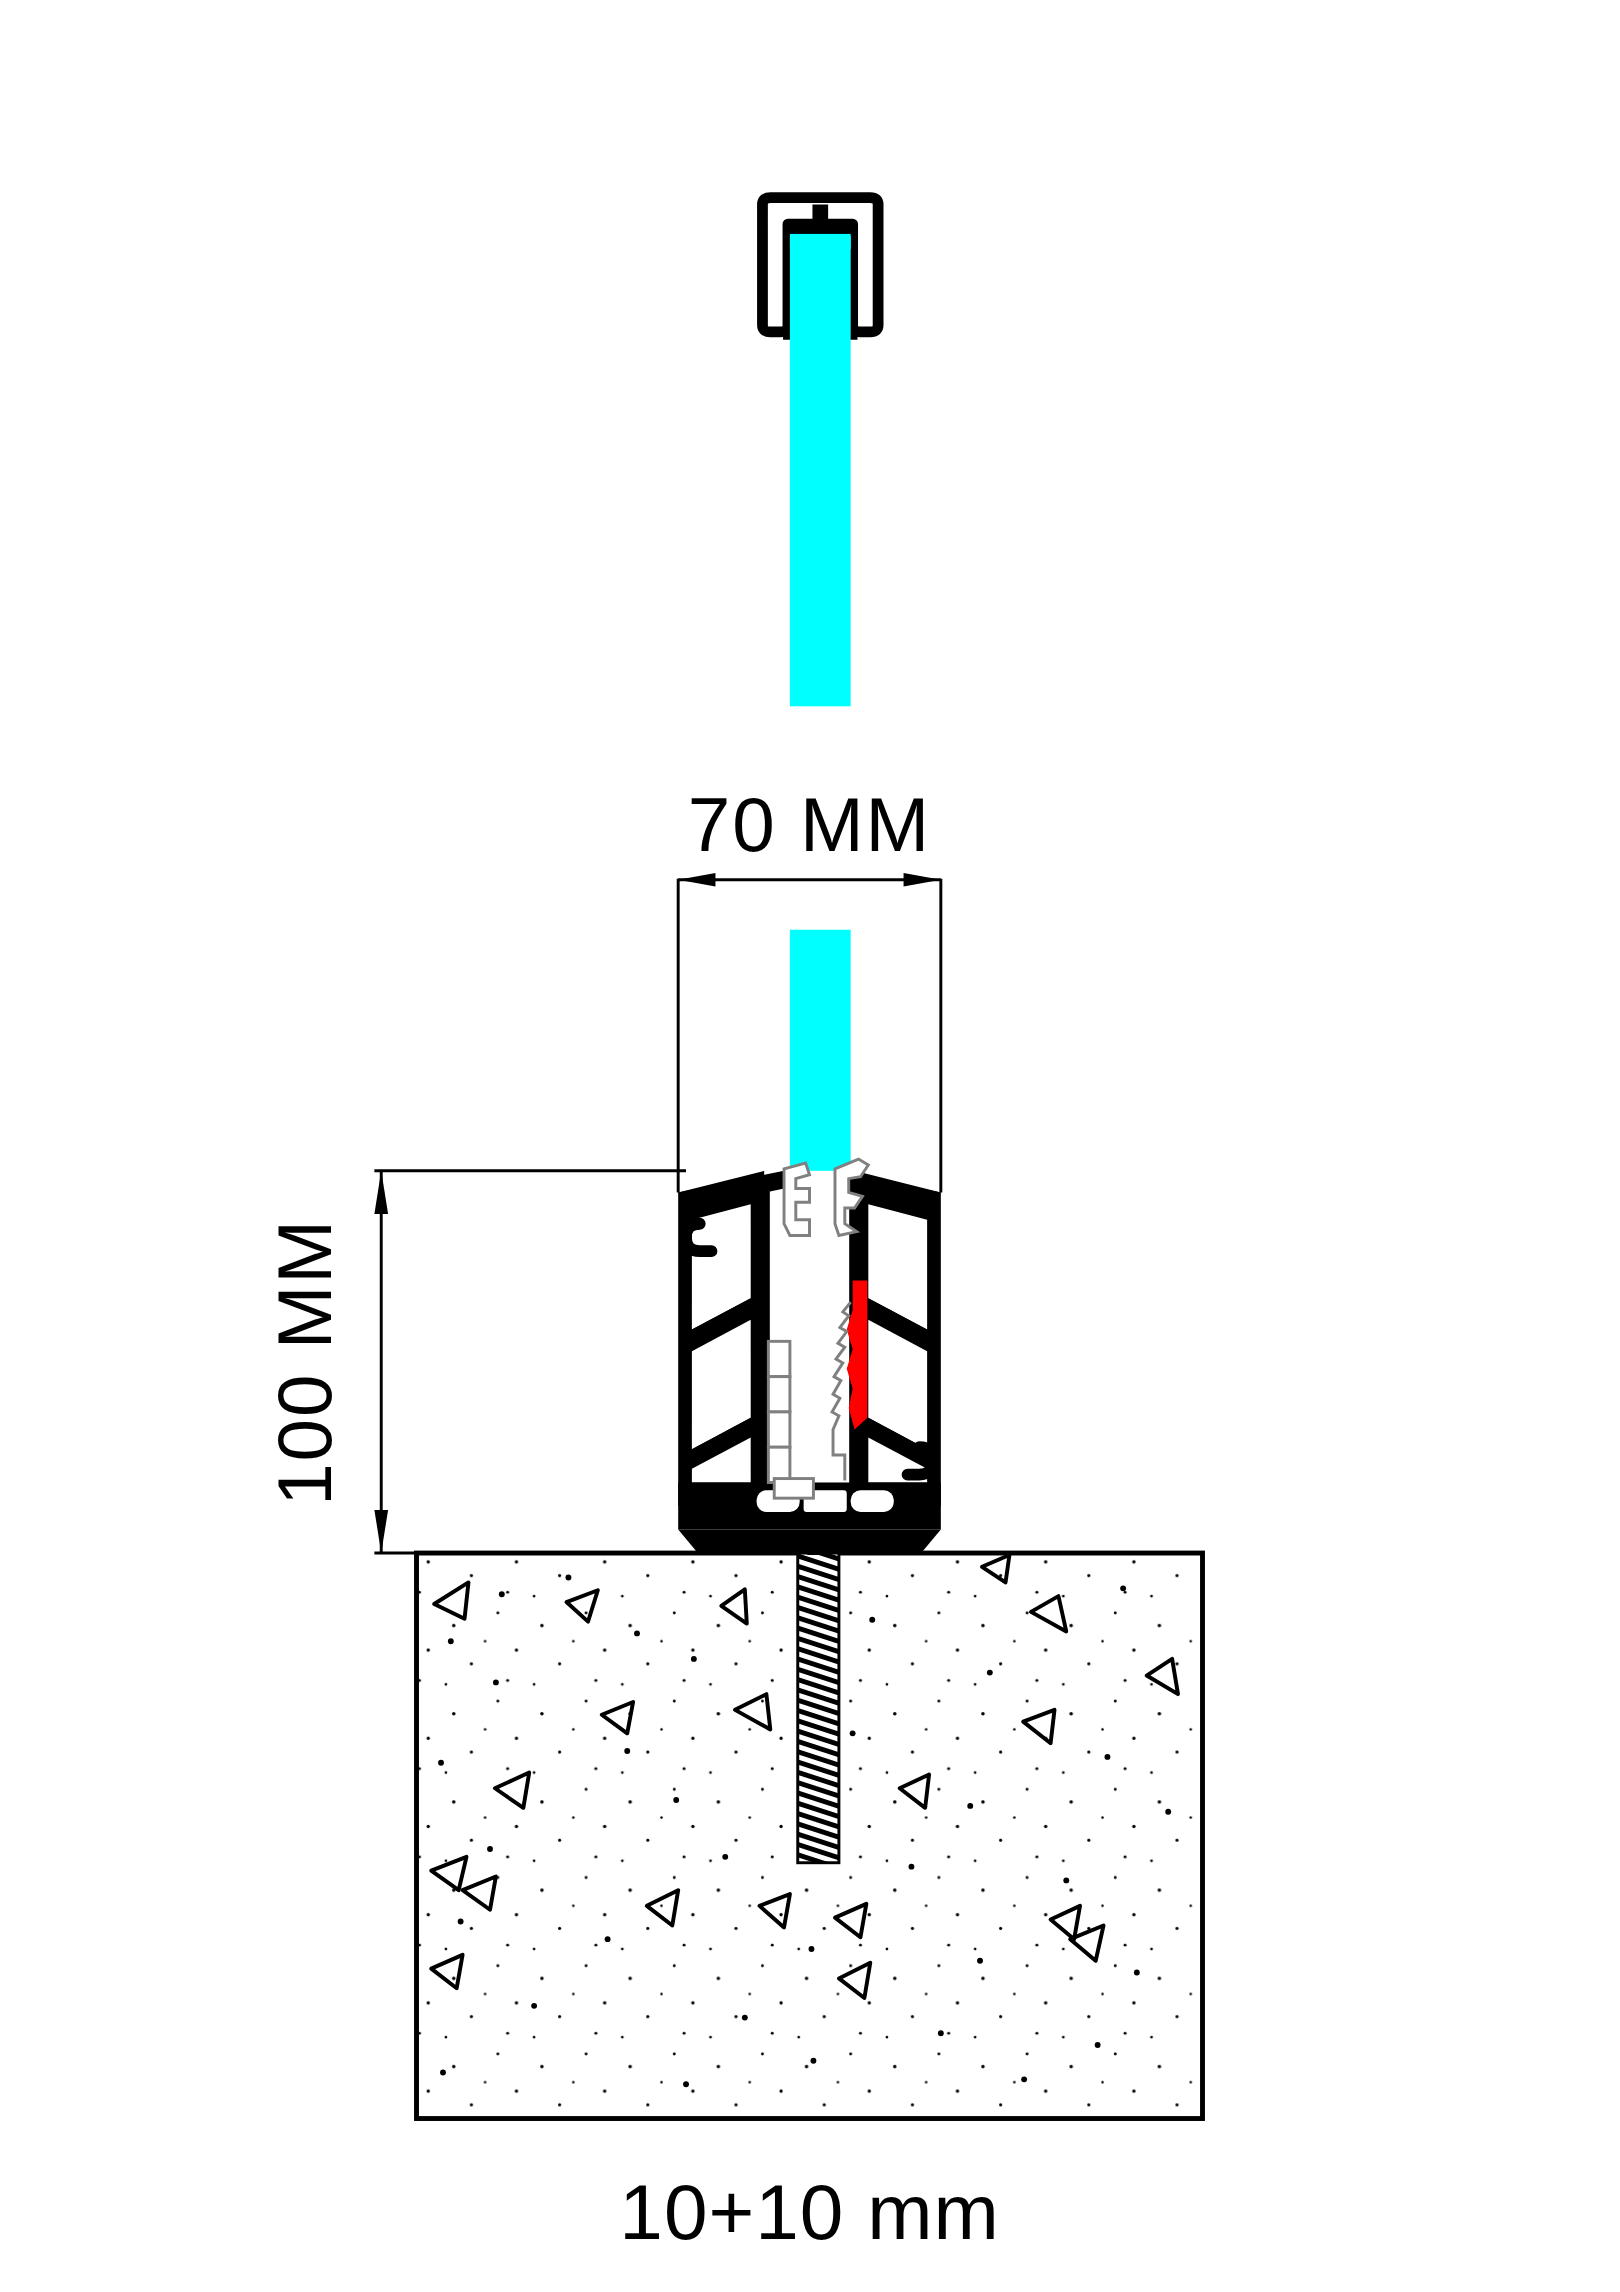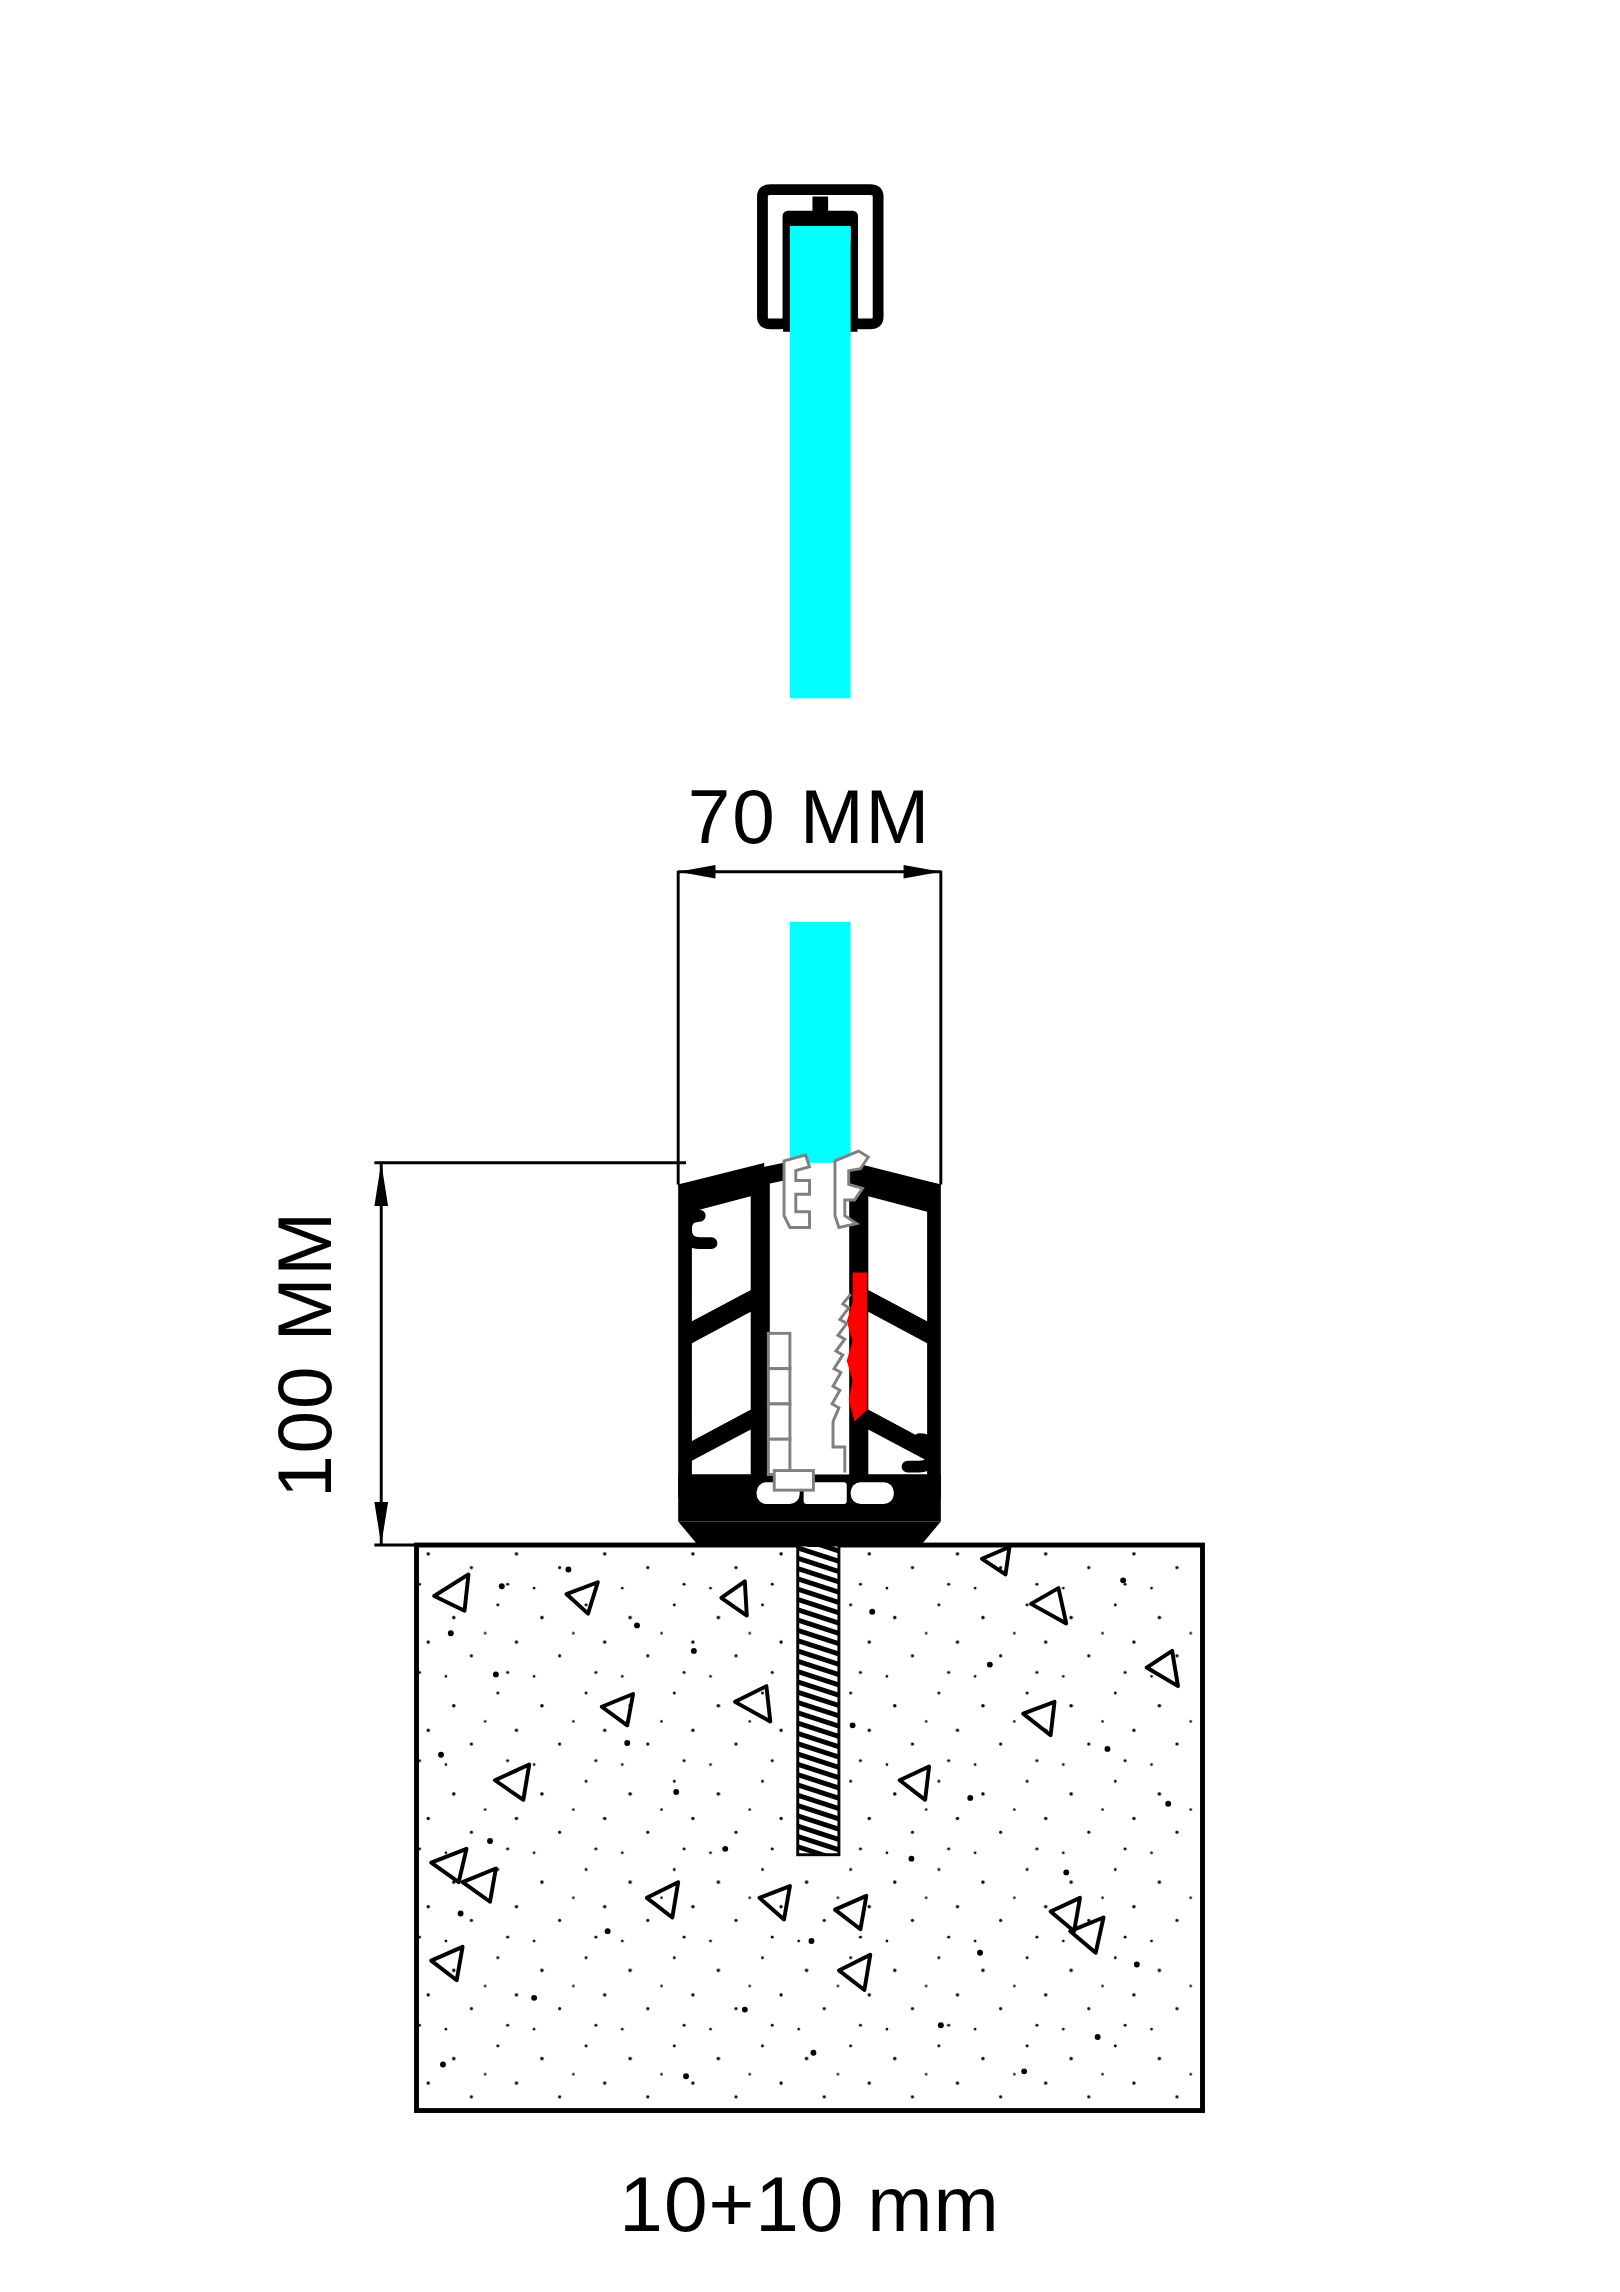--- a/index.html
+++ b/index.html
@@ -11,21 +11,21 @@
   body {
     width: 1620px;
     height: 2293px;
     font-family: "Liberation Sans", sans-serif;
     overflow: hidden;
     position: relative;
   }
   #drawing-root {
     position: absolute;
     left: 0;
-    top: 8px;
+    top: 16px;
     width: 1620px;
     height: 2226px;
   }
   svg.cad {
     display: block;
     width: 1620px;
     height: 2293px;
   }
   .dim-text {
     font-family: "Liberation Sans", sans-serif;

